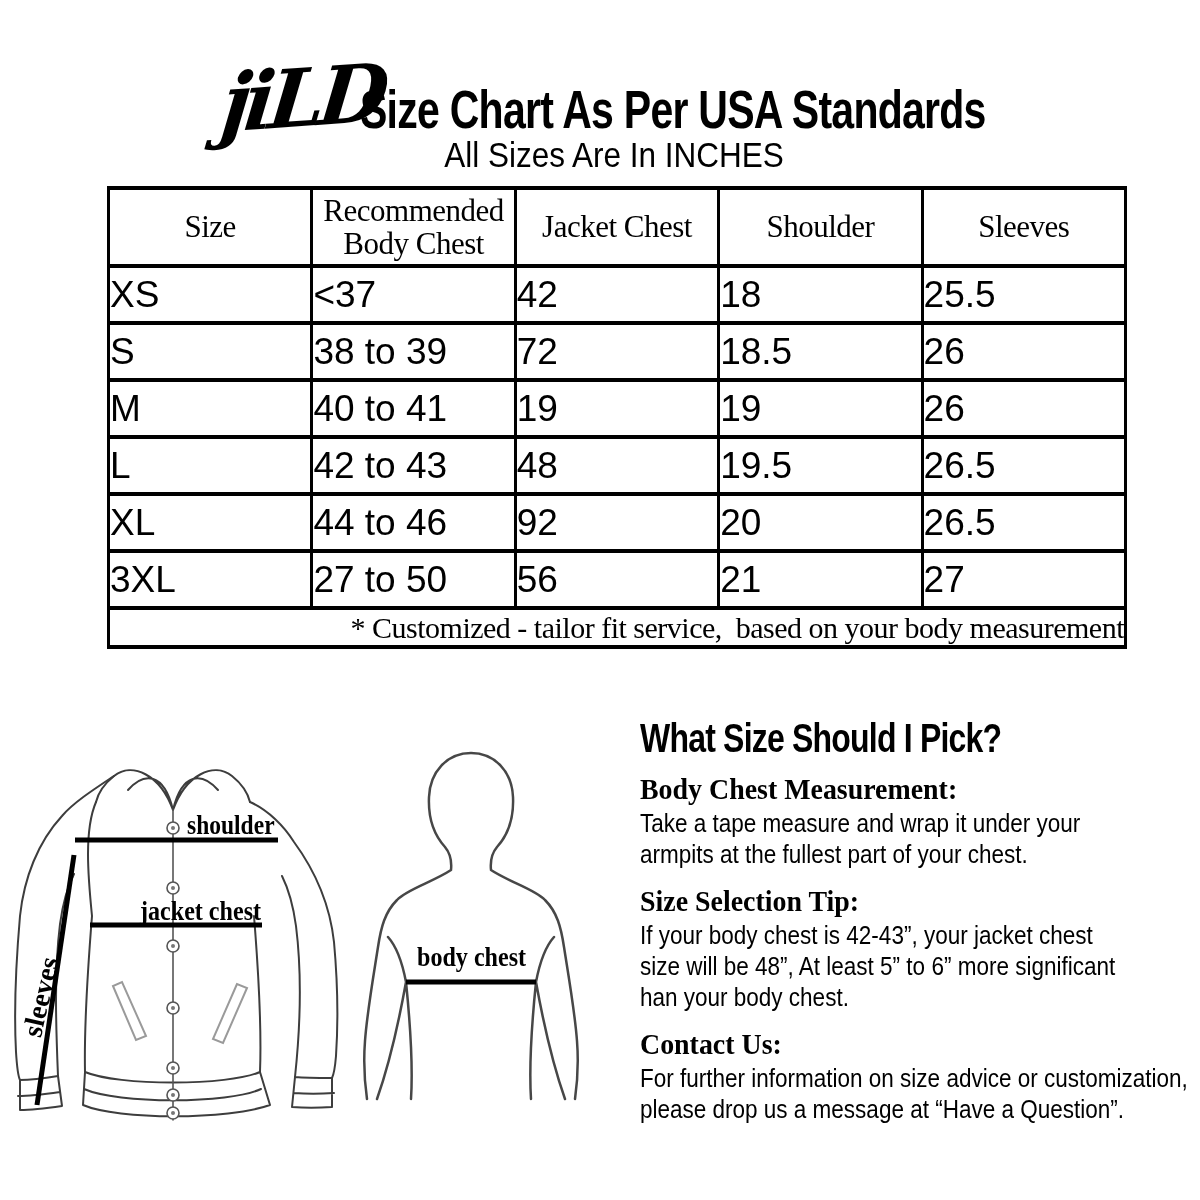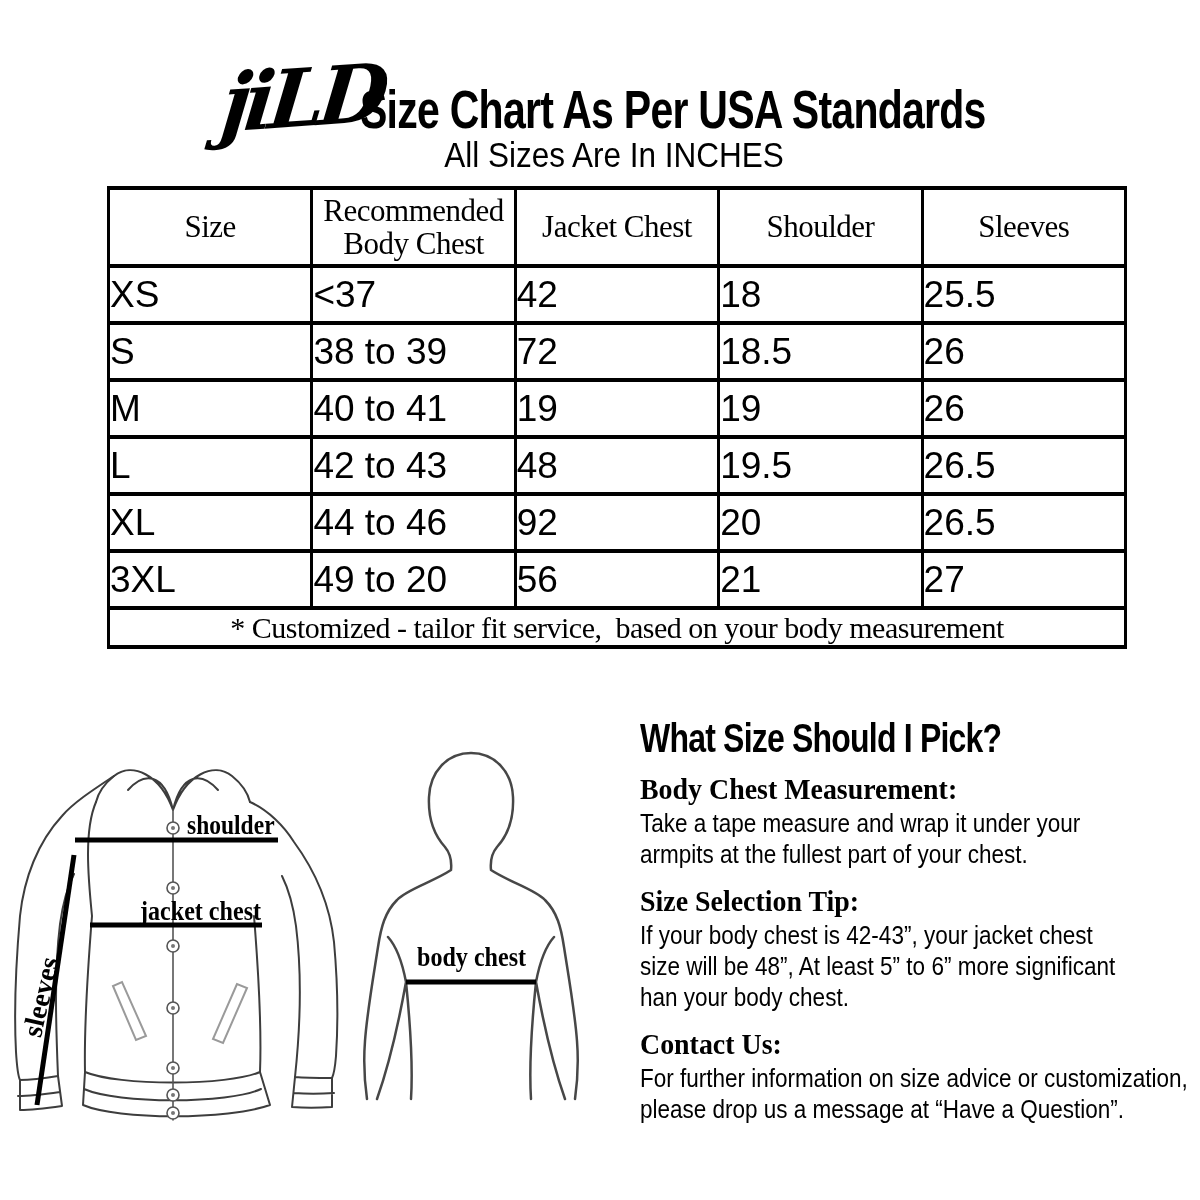--- a/index.html
+++ b/index.html
@@ -21,21 +21,21 @@
         border-collapse:collapse;table-layout:fixed;background:#fff;}
   .size-table th,.size-table td{border:3px solid #000;border-top-width:4px;
         border-bottom-width:4px;padding:0;vertical-align:middle;}
   .size-table thead tr{height:78px;}
   .size-table th{font-family:"Liberation Serif",serif;font-weight:400;font-size:31px;
         line-height:1.08;white-space:pre-line;letter-spacing:-0.5px;}
   .size-table tbody tr{height:57px;}
   .size-table td{font-size:37px;}
   .size-table tfoot tr{height:39px;}
   .size-table tfoot td{font-family:"Liberation Serif",serif;font-size:30px;
-        text-align:center;padding-left:0;white-space:pre;letter-spacing:-0.5px;}
+        text-align:right;padding-left:0;white-space:pre;letter-spacing:-0.5px;}
 
   
   .diagram-svg{position:absolute;}
   .diag-label{position:absolute;font-family:"Liberation Serif",serif;font-weight:bold;
         font-size:28px;line-height:30px;white-space:nowrap;z-index:3;}
   .lbl-shoulder{left:187px;top:810px;transform:scaleX(.84);transform-origin:left top;}
   .lbl-jacket-chest{left:140px;top:896px;transform:scaleX(.86);transform-origin:left top;}
   .lbl-sleeves{left:-24px;top:982px;width:130px;text-align:center;
         transform:rotate(-77deg);}
   .lbl-body-chest{left:417px;top:942px;transform:scaleX(.86);transform-origin:left top;}
@@ -102,21 +102,21 @@
         </tr>
         <tr>
           <td>XL</td>
           <td>44 to 46</td>
           <td>92</td>
           <td>20</td>
           <td>26.5</td>
         </tr>
         <tr>
           <td>3XL</td>
-          <td>49 to 20</td>
+          <td>27 to 50</td>
           <td>56</td>
           <td>21</td>
           <td>27</td>
         </tr>
       </tbody>
     <tfoot>
       <tr>
         <td colspan="5">* Customized - tailor fit service,  based on your body measurement</td>
       </tr>
     </tfoot>

